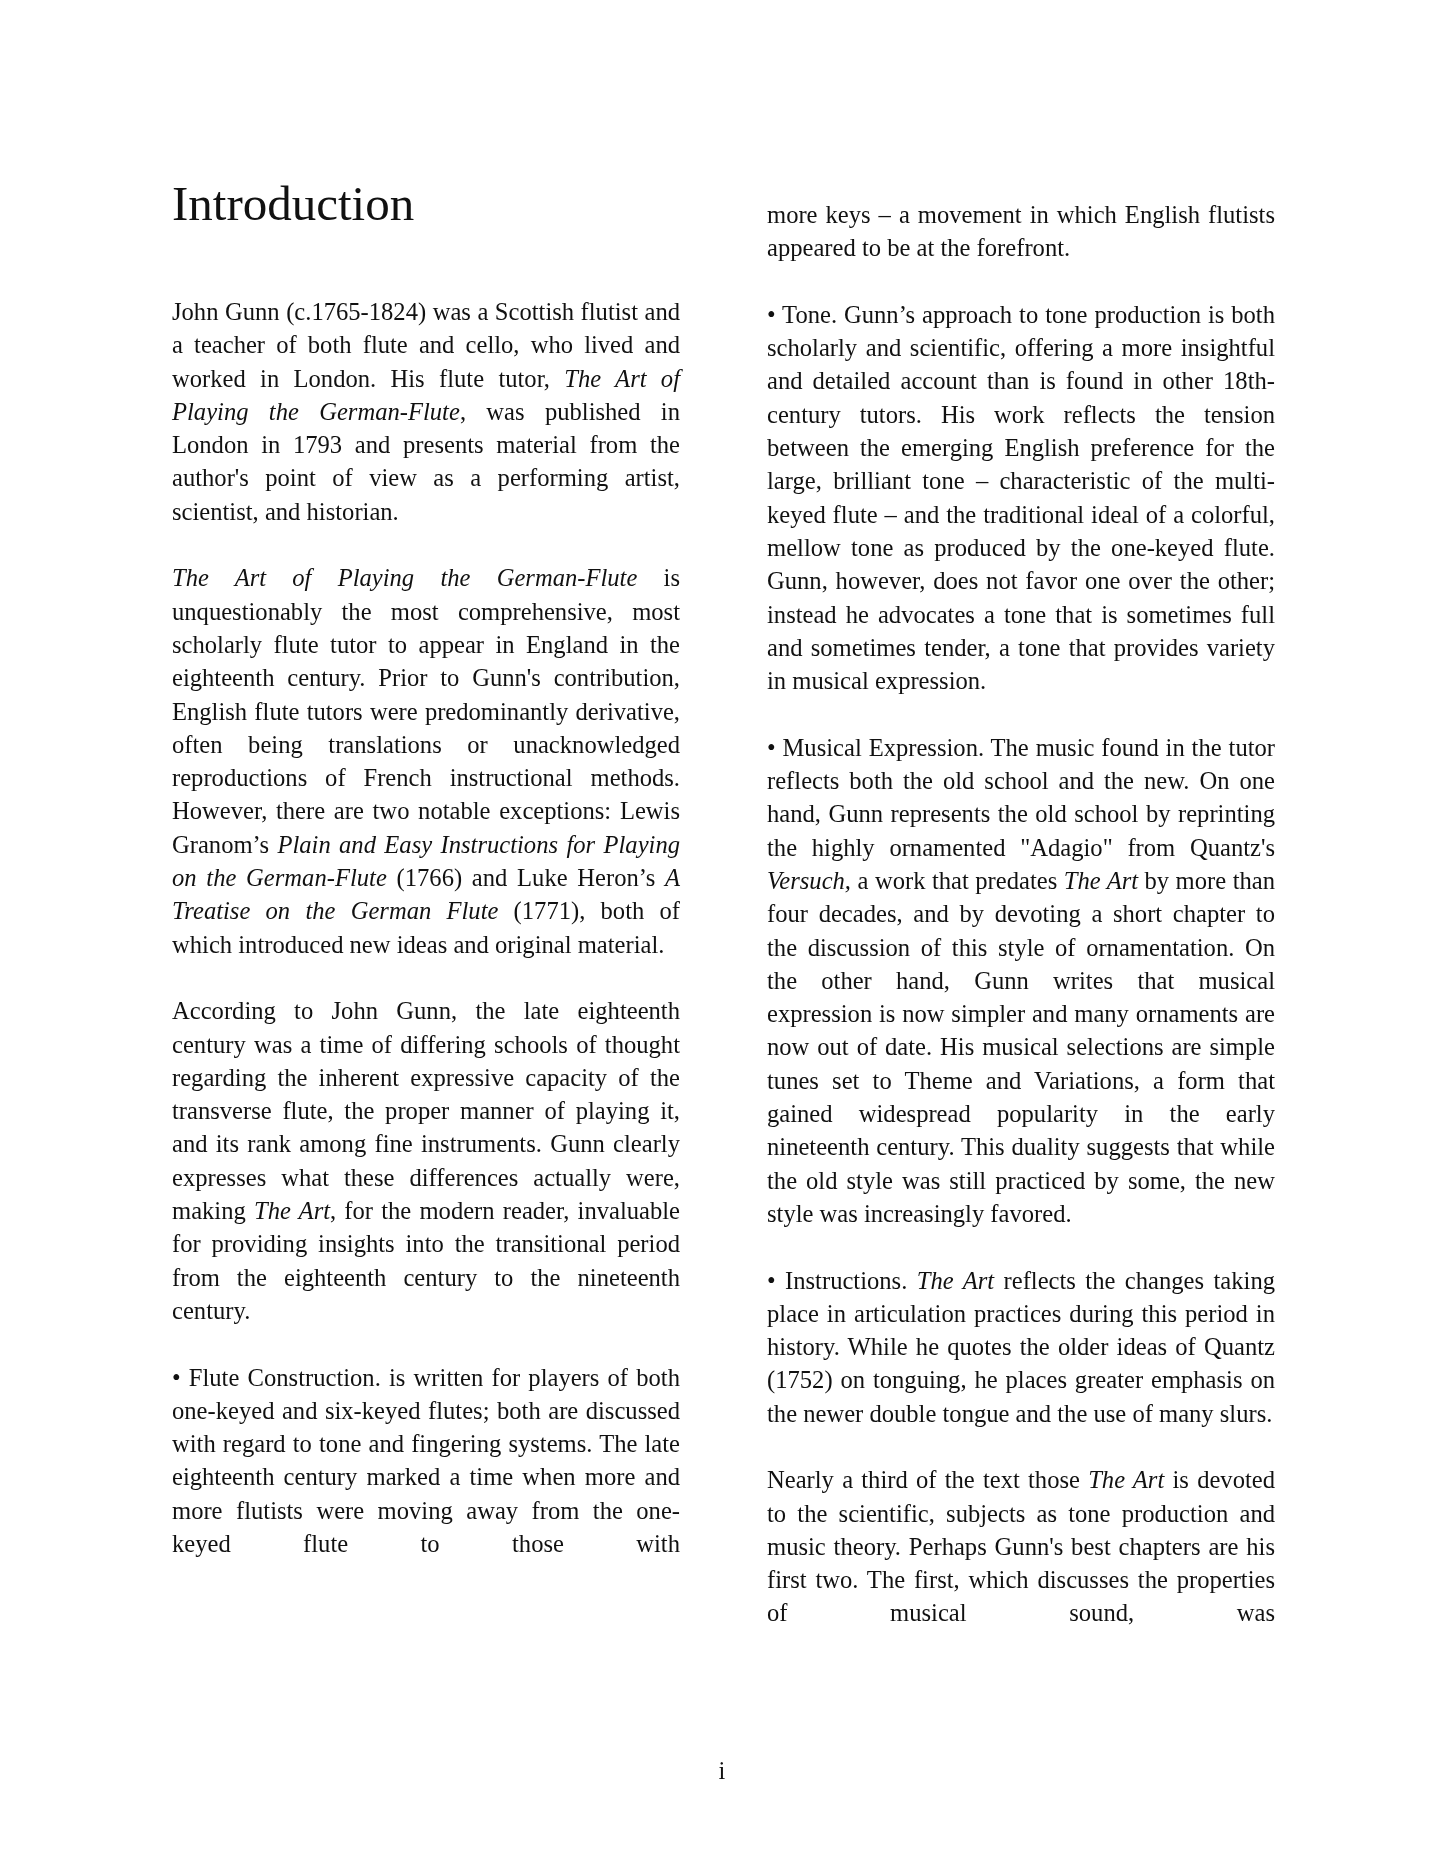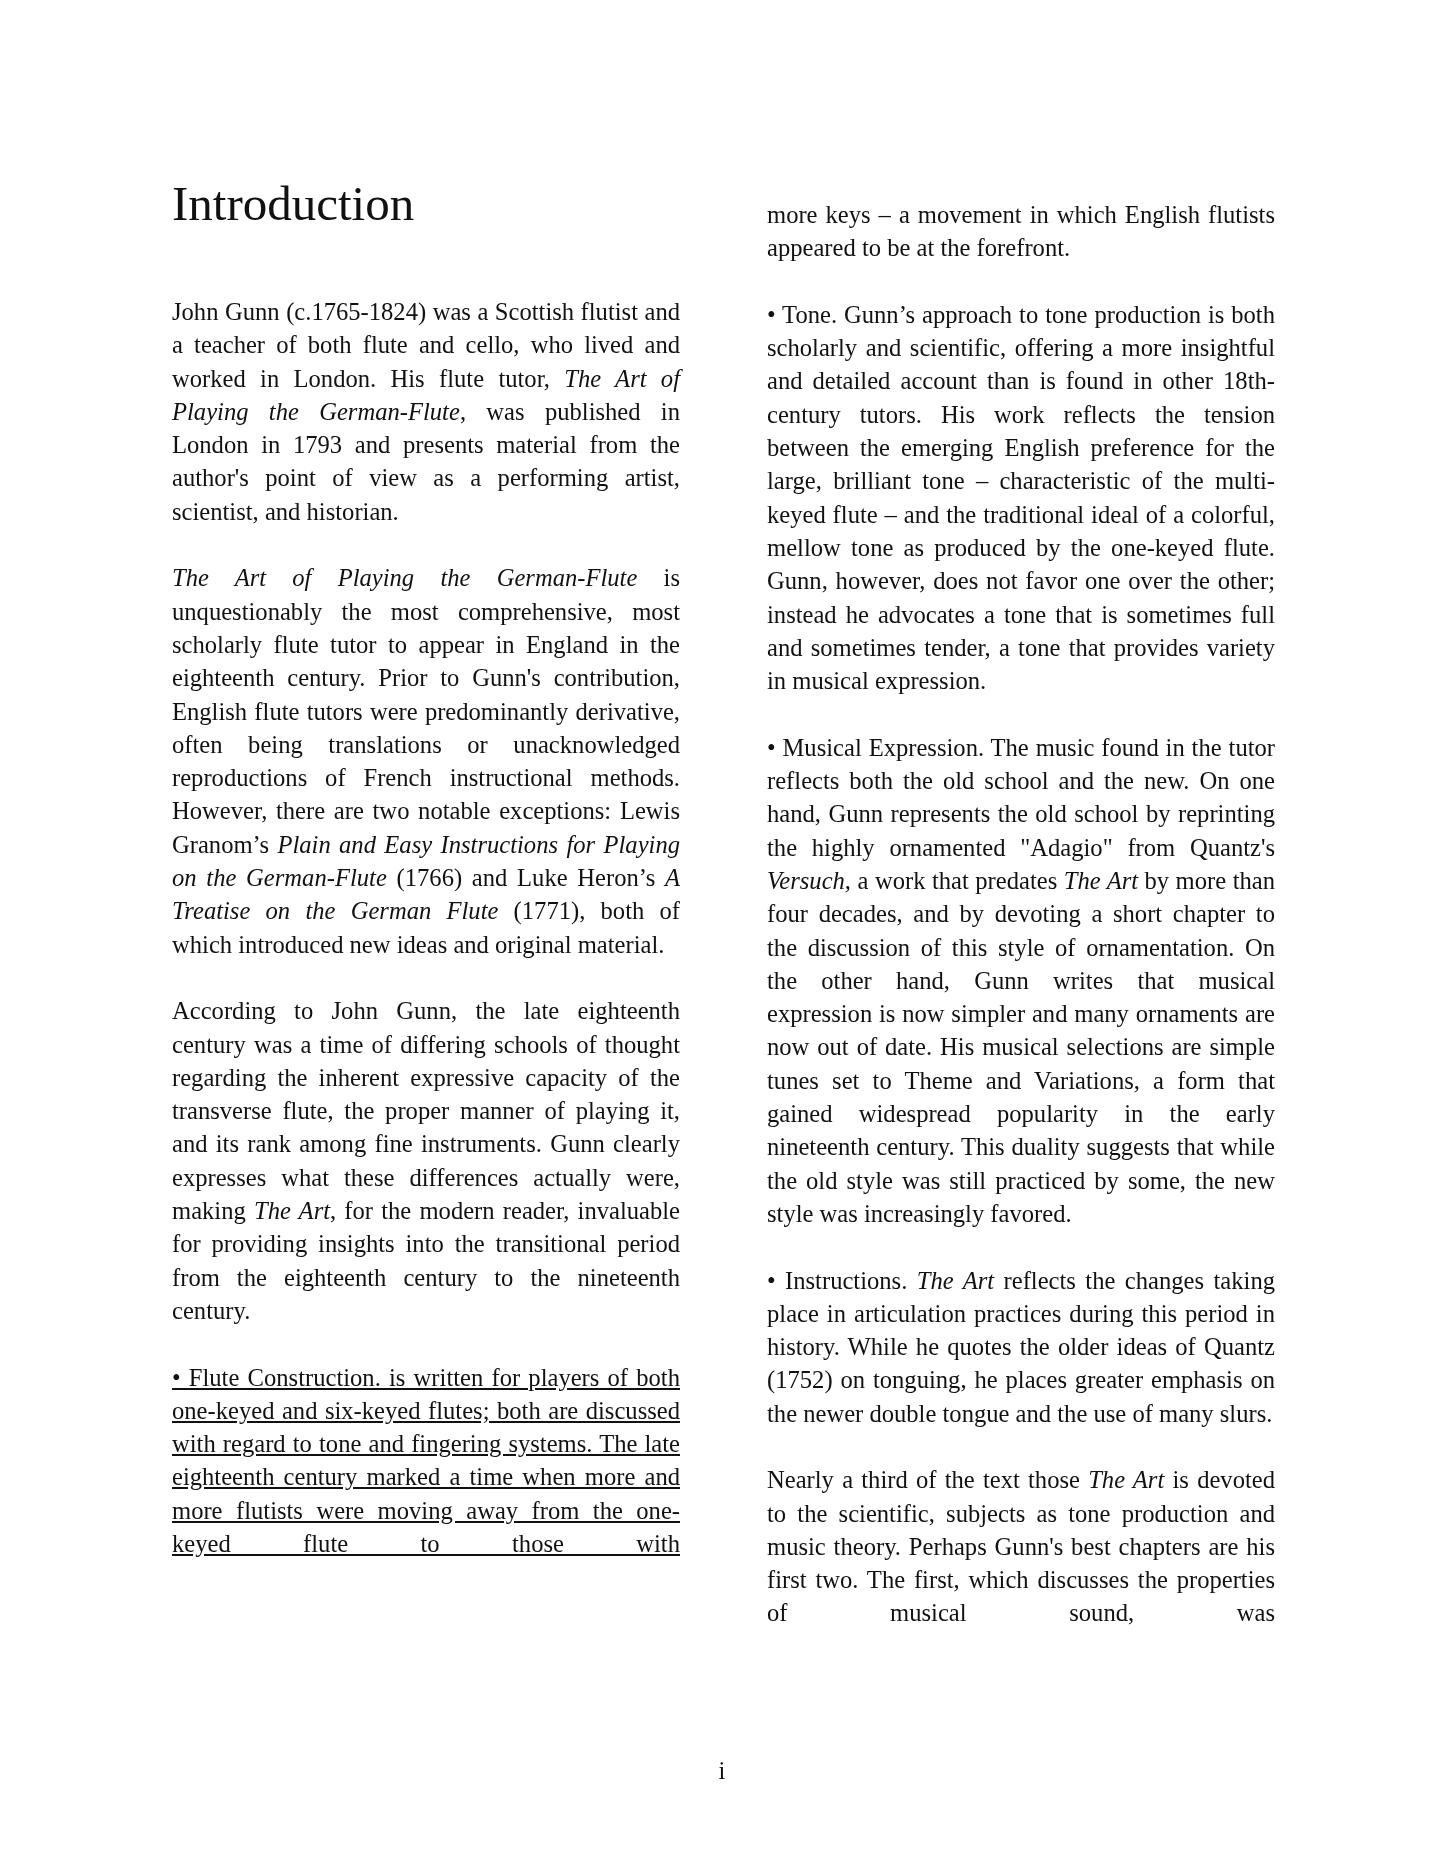--- a/index.html
+++ b/index.html
@@ -7,21 +7,21 @@
          font-family: "Liberation Serif", "DejaVu Serif", serif; color: #111111; }
   .page-title { position: absolute; left: 172px; width: 508px; top: 174px;
                 font-size: 49px; line-height: 60px; margin: 0; font-weight: normal; }
   .column { position: absolute; width: 508px; font-size: 24.6px; line-height: 33.3px;
             text-align: justify; }
   .col-left { left: 172px; top: 263px; margin-top: 32px; }
   .col-right { left: 767px; top: 174px; margin-top: 24px; }
   .para { margin: 0 0 33.3px 0; }
   .para:last-child { margin-bottom: 0; }
   .col-right .para:last-child { text-align-last: justify; }
-  .col-left .para:last-child { text-align-last: justify; text-decoration: underline; }
+  .col-left .para:last-child { text-align-last: justify; }
   em { font-style: italic; }
   .page-number { position: absolute; left: 700px; width: 44px; top: 1756px; text-align: center;
                  font-size: 24.6px; line-height: 30px; }
 </style>
 </head>
 <body>
 
 <h1 class="page-title">Introduction</h1>
 
 <div class="column col-left">

